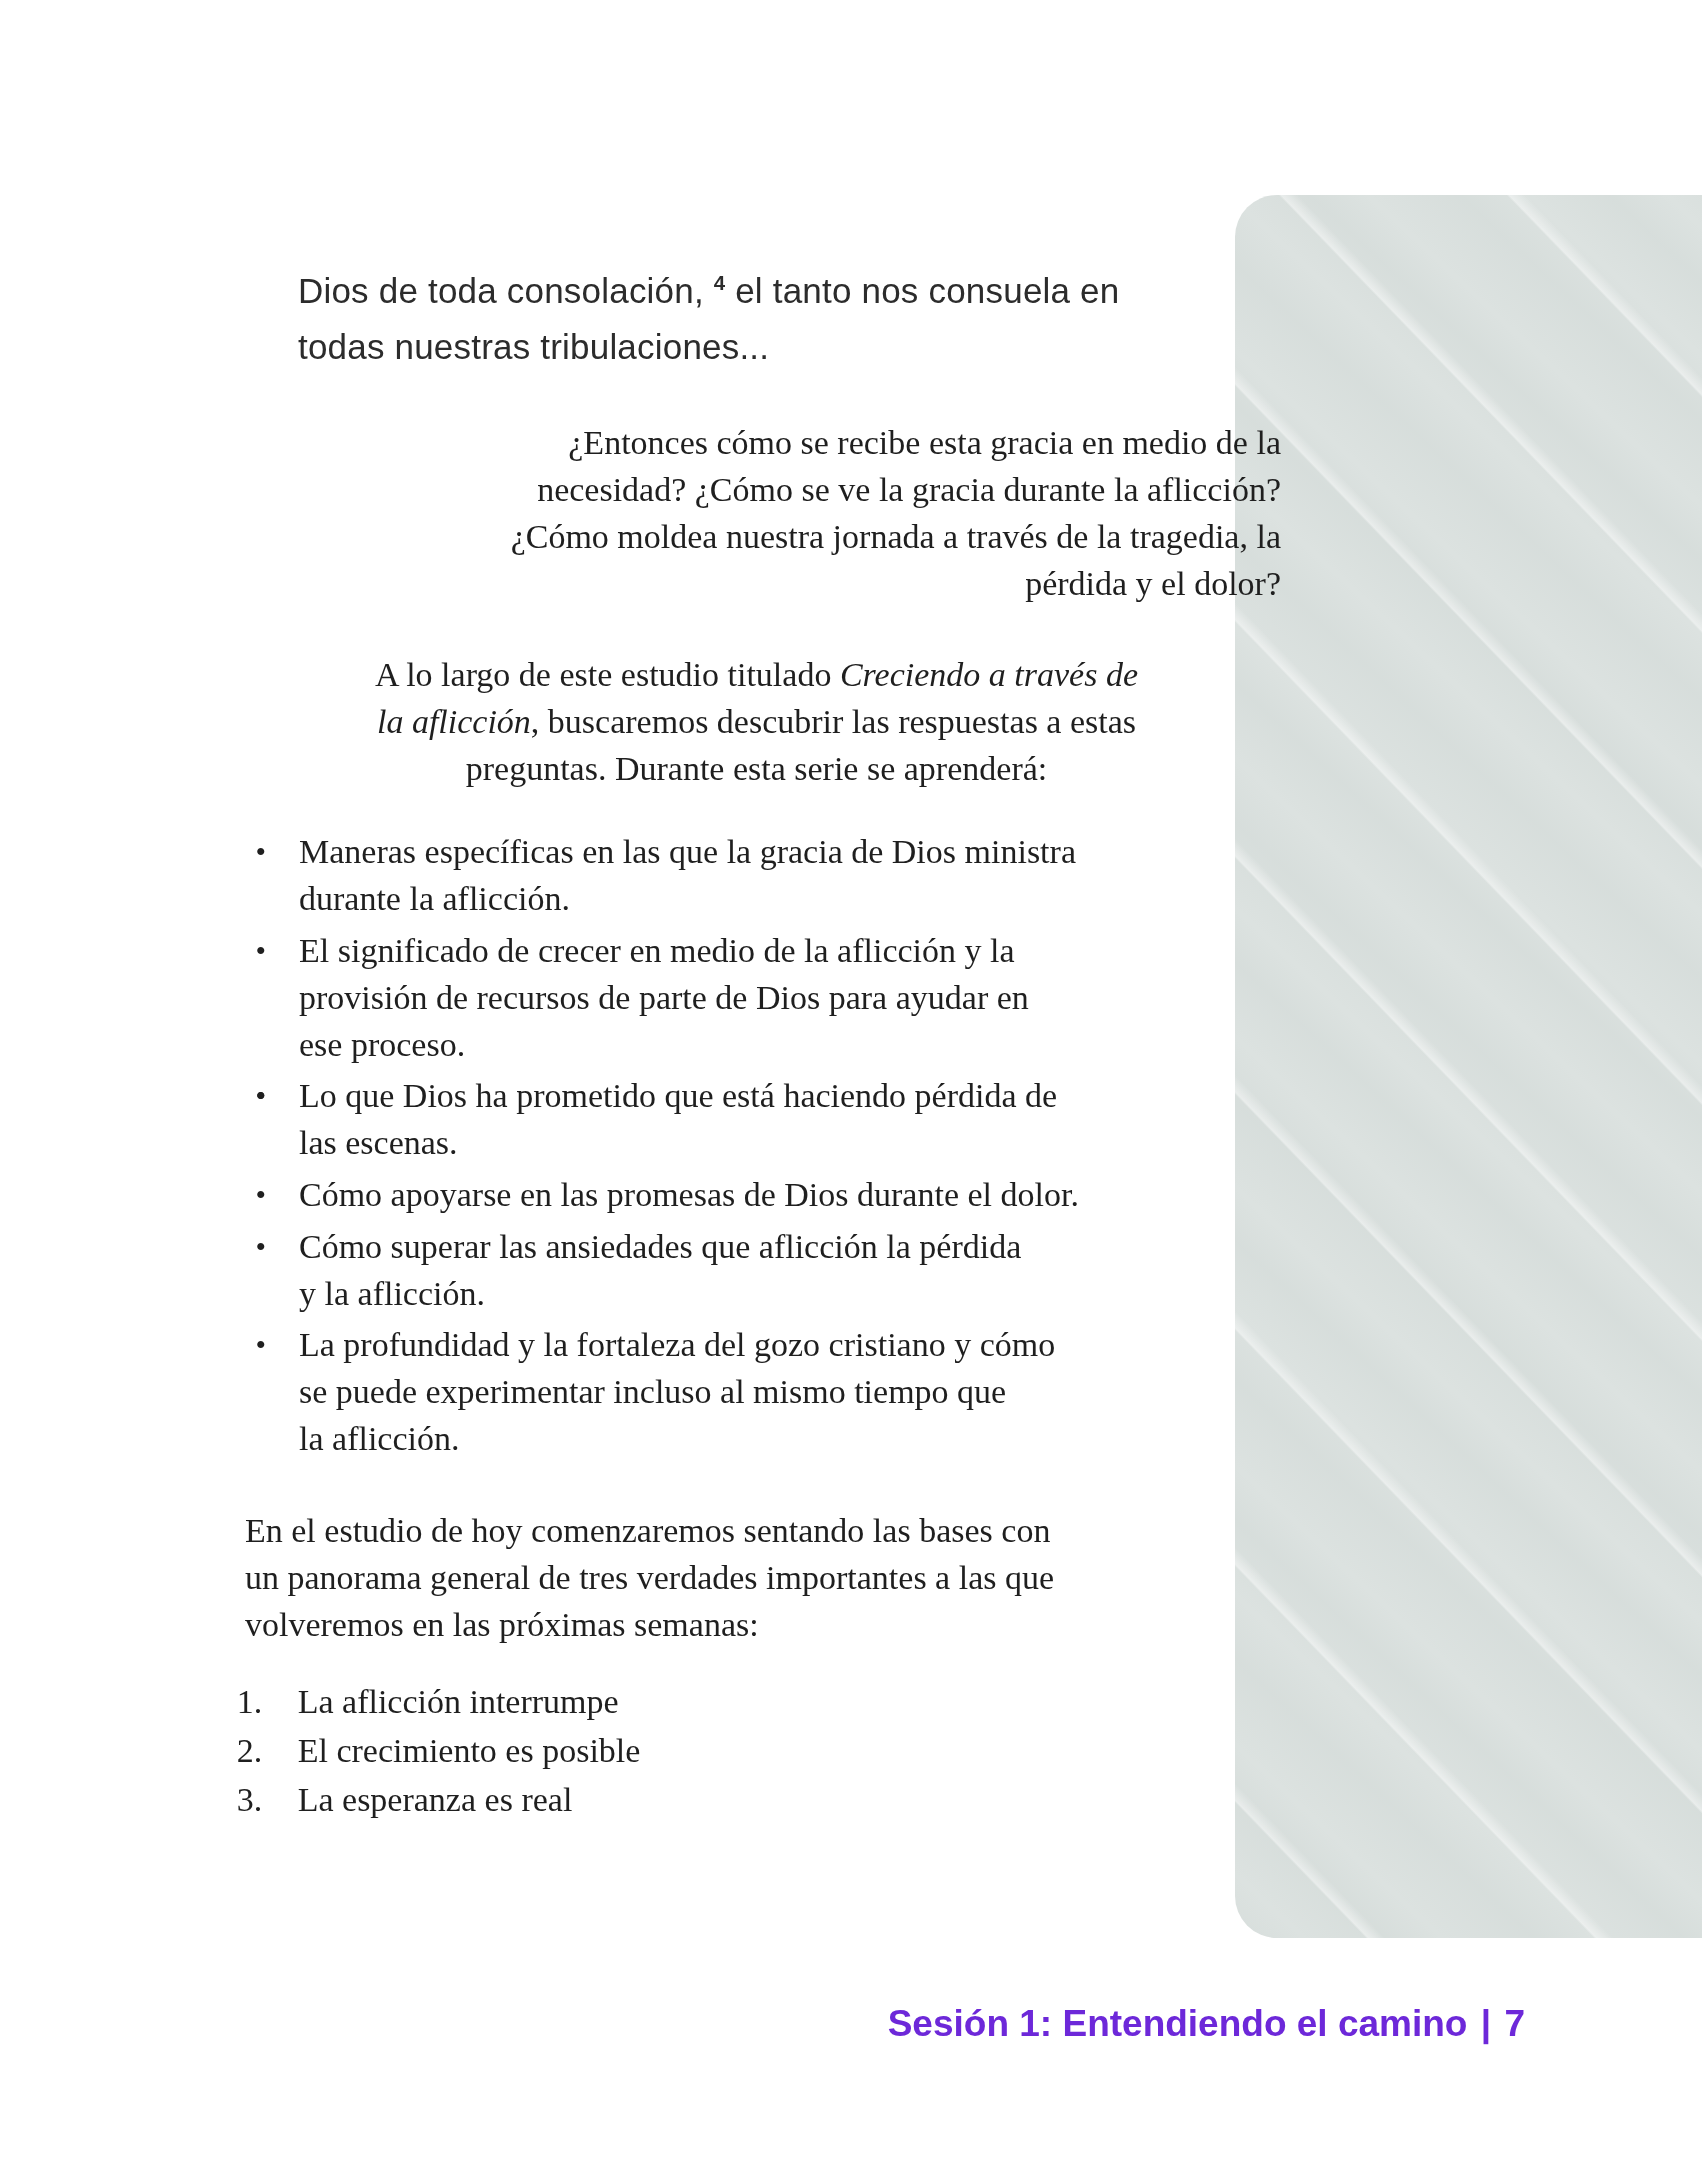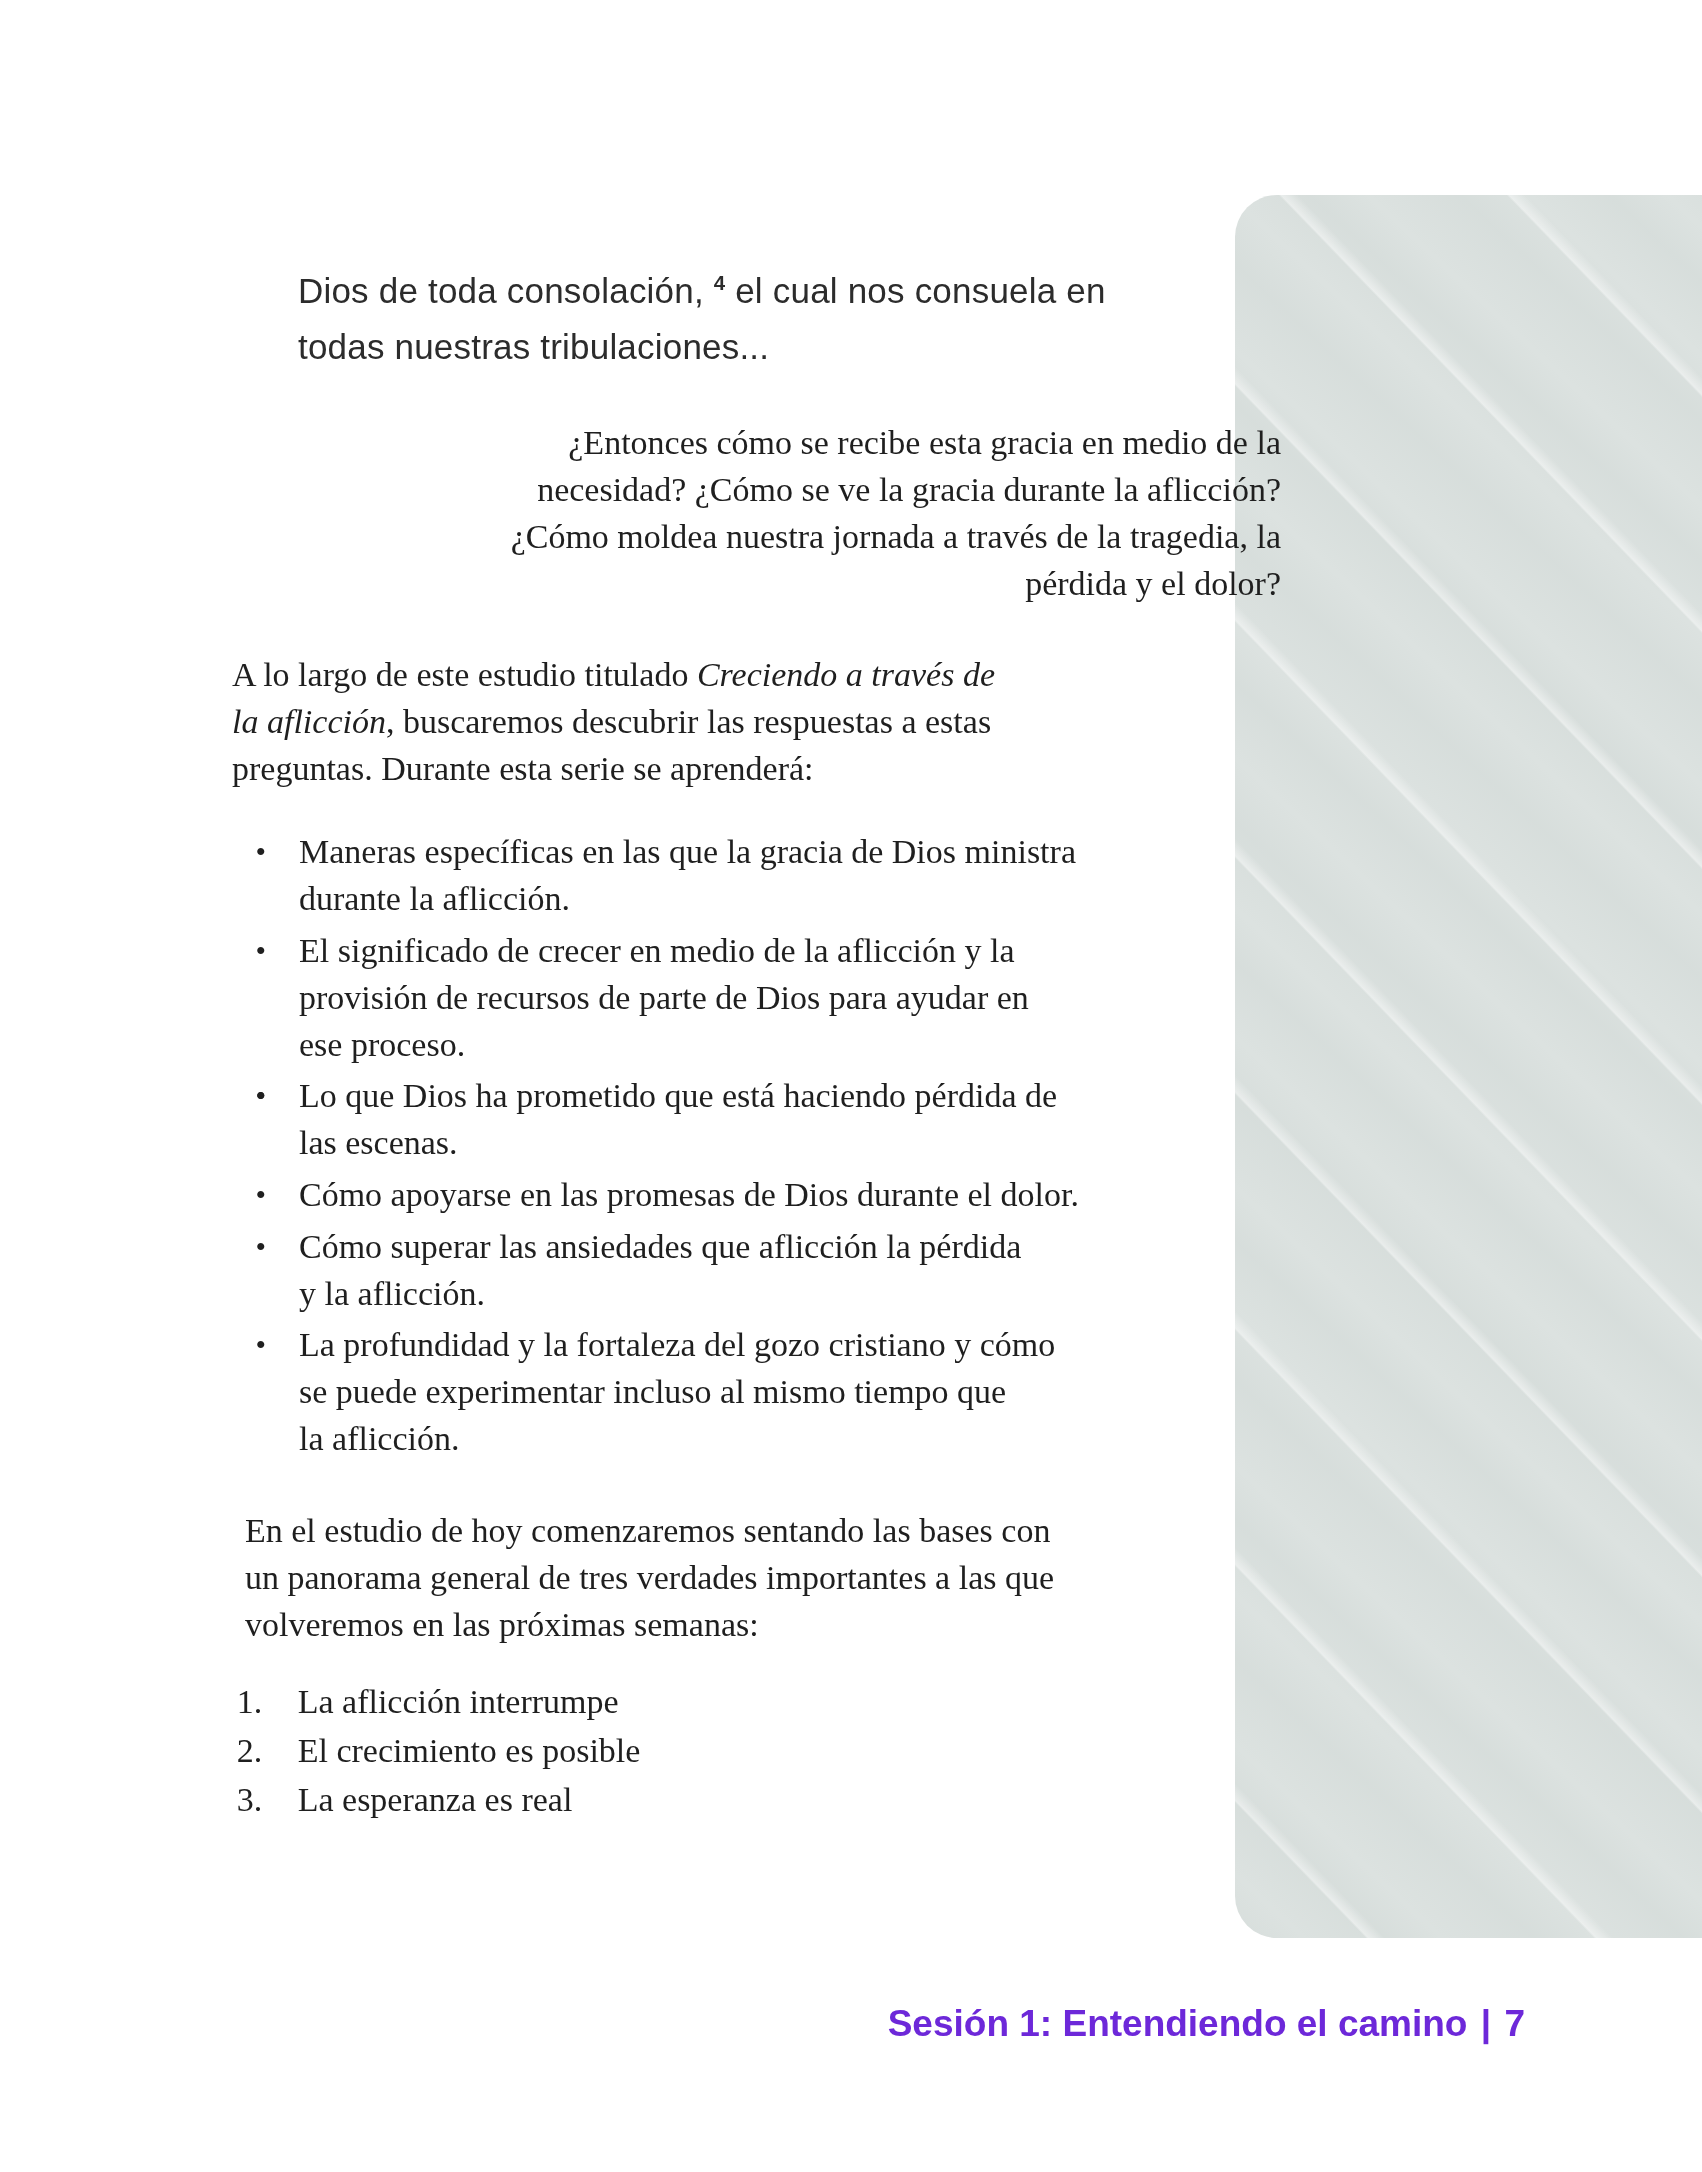--- a/index.html
+++ b/index.html
@@ -54,21 +54,21 @@
     font-weight: 700;
     vertical-align: super;
     line-height: 0;
   }
   .para {
     font-size: 34px;
     line-height: 47px;
     white-space: pre-line;
   }
   .p1 { margin-top: 44px; text-align: right; }
-  .p2 { margin-top: 44px; }
+  .p2 { margin-top: 44px; text-align: center; }
   .p3 { margin-top: 45px; margin-left: 13px; }
   .italic { font-style: italic; }
   .bullets {
     margin: 36px 0 0 0;
     padding: 0;
     list-style: none;
   }
   .bullets li {
     position: relative;
     padding-left: 67px;
@@ -115,21 +115,21 @@
 </head>
 <body>
 
 <div class="page">
 
   <div class="side-panel"></div>
 
   <div class="content">
 
     <div class="quote">
-      <div><span>Dios de toda consolación, </span><sup>4</sup><span> el cual nos consuela en</span></div>
+      <div><span>Dios de toda consolación, </span><sup>4</sup><span> el tanto nos consuela en</span></div>
       <div>todas nuestras tribulaciones...</div>
     </div>
 
     <div class="para p1">¿Entonces cómo se recibe esta gracia en medio de la
 necesidad? ¿Cómo se ve la gracia durante la aflicción?
 ¿Cómo moldea nuestra jornada a través de la tragedia, la
 pérdida y el dolor?</div>
 
     <div class="para p2"><span>A lo largo de este estudio titulado </span><span class="italic">Creciendo a través de
 la aflicción</span><span>, buscaremos descubrir las respuestas a estas

